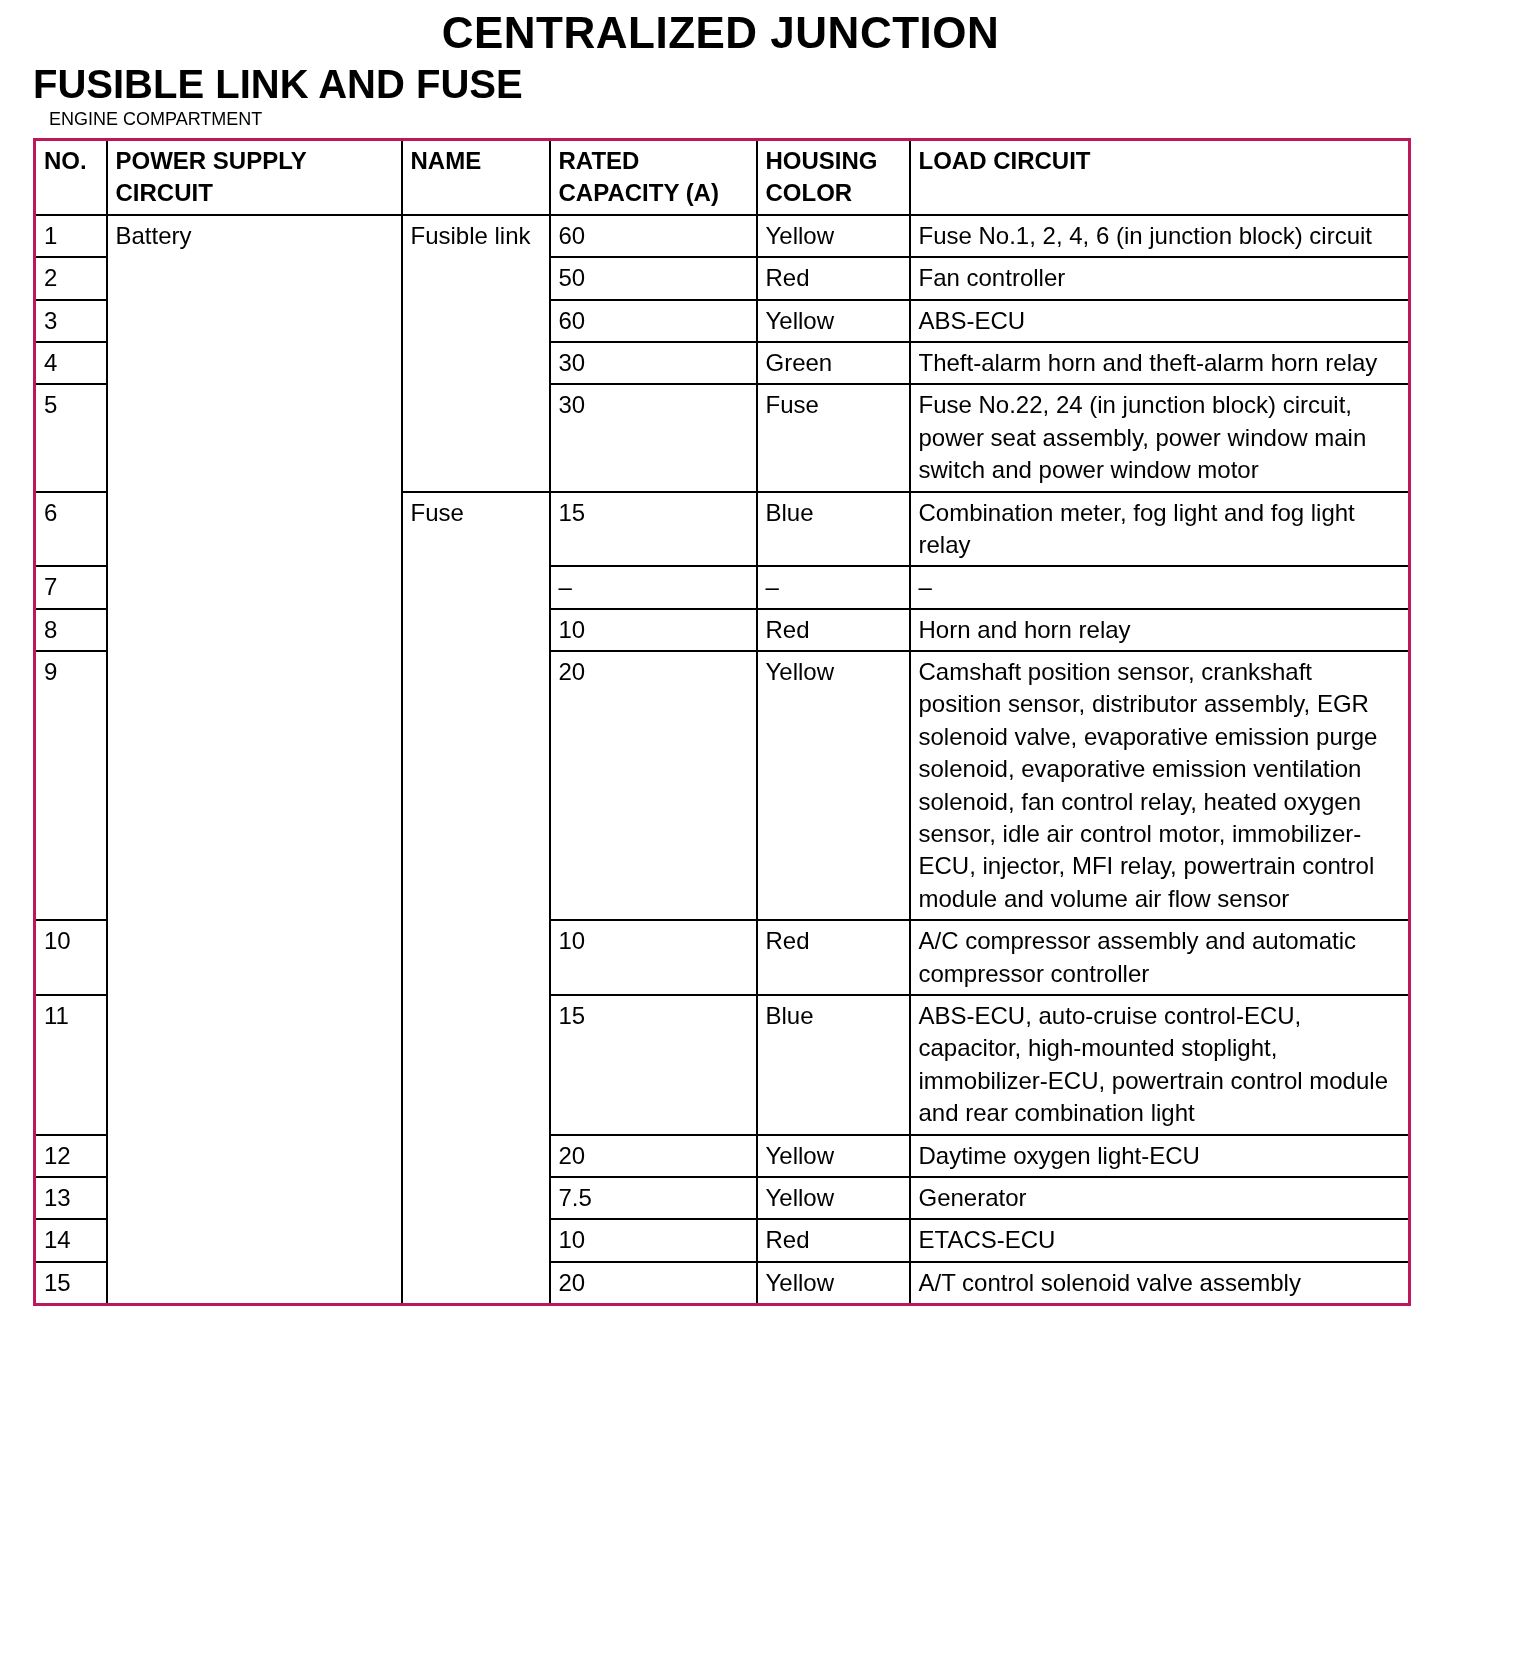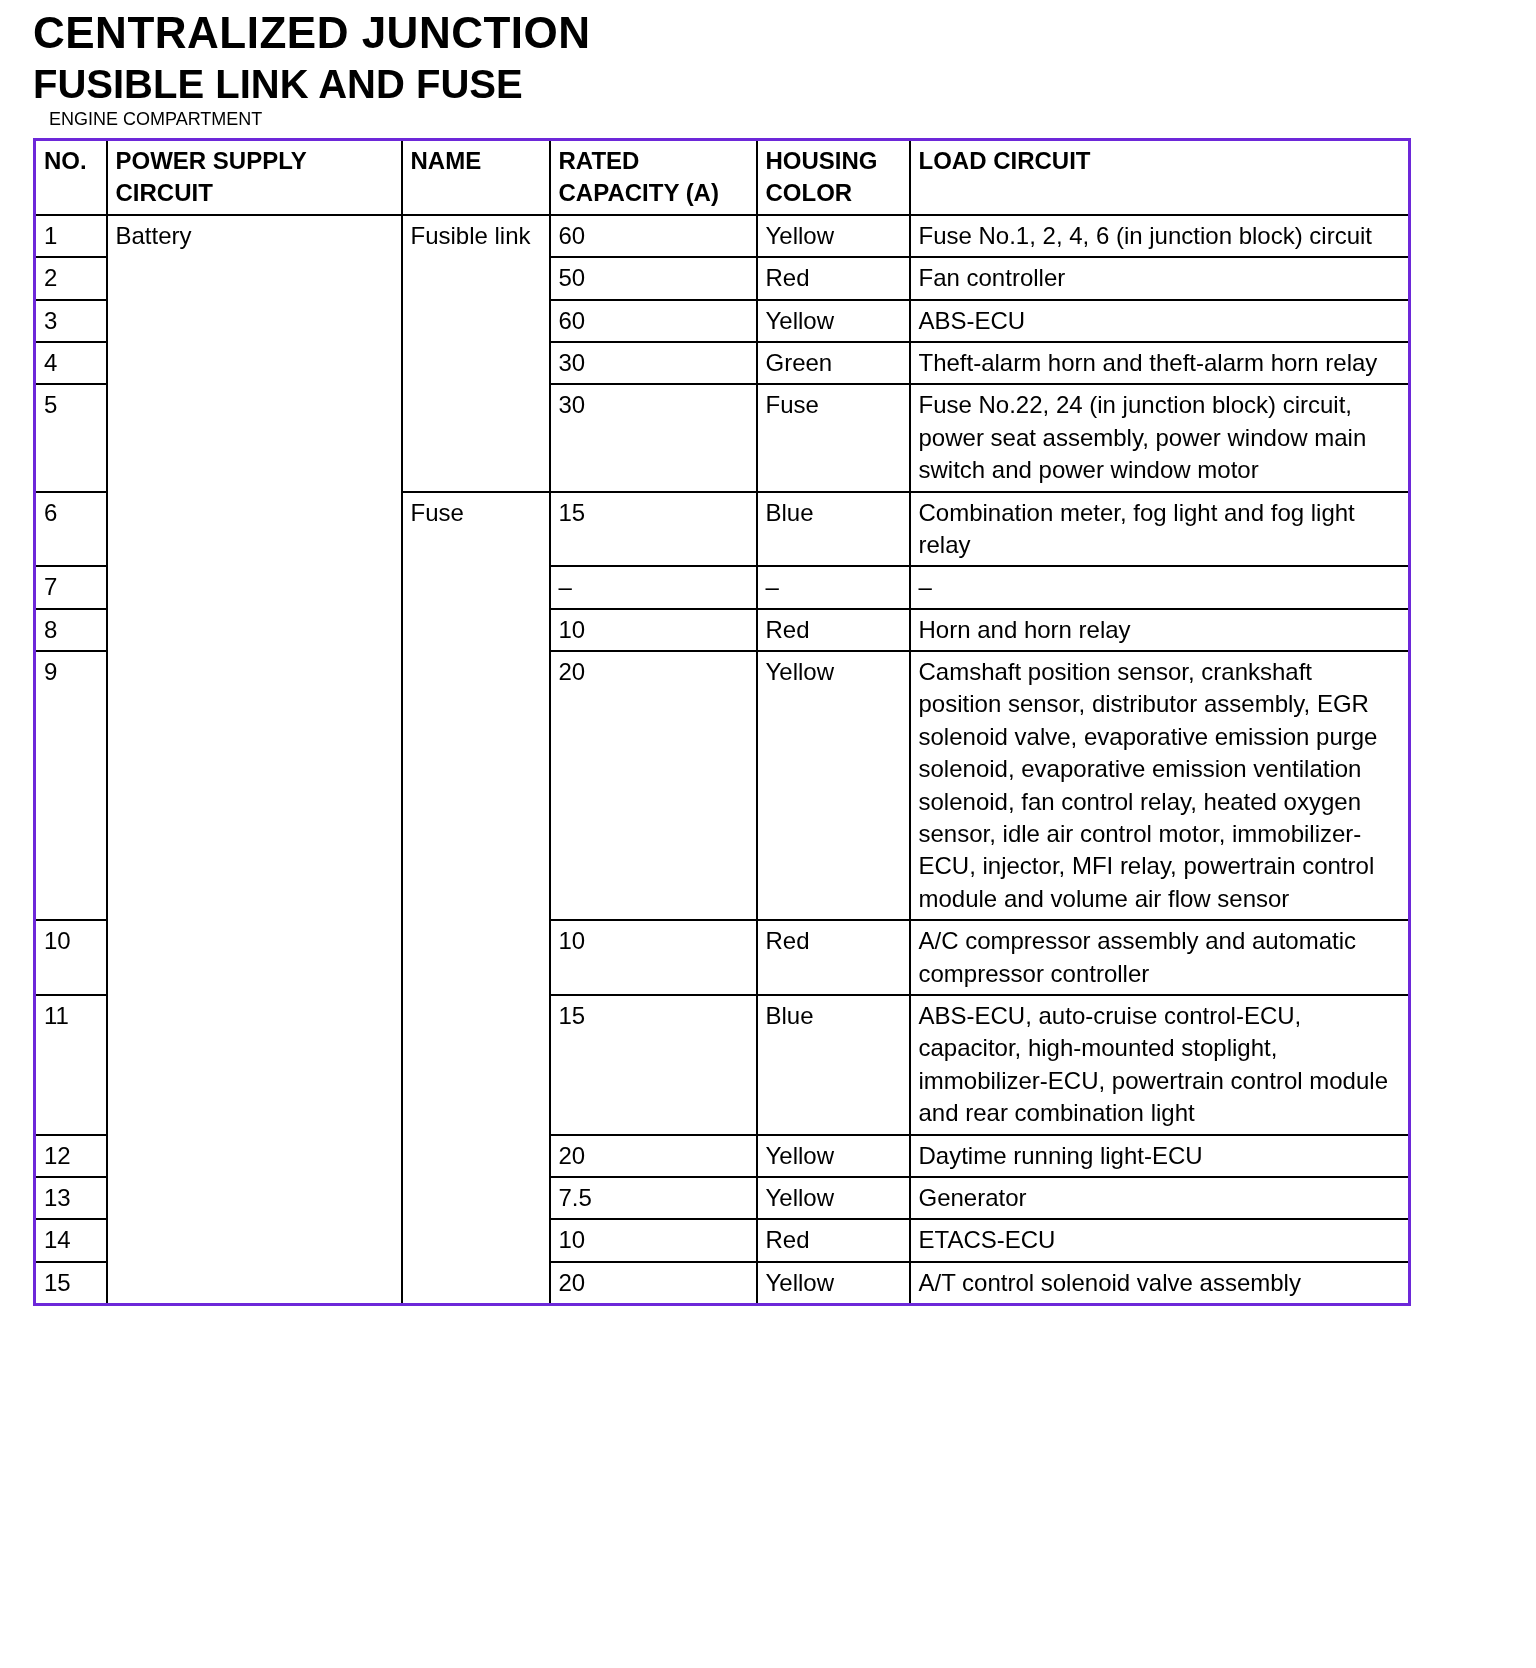--- a/index.html
+++ b/index.html
@@ -8,20 +8,21 @@
     padding: 0;
     background: #ffffff;
     color: #000000;
     font-family: "Liberation Sans", sans-serif;
   }
   .page {
     width: 1375px;
     margin: 8px 0 0 33px;
   }
   .title {
+    text-align: center;
     font-size: 44px;
     font-weight: bold;
     margin: 6px 0 0 0;
     letter-spacing: 0.5px;
   }
   .doc-number {
     text-align: right;
     font-size: 18px;
     margin: 2px 0 0 0;
   }
@@ -31,21 +32,21 @@
     margin: 4px 0 2px 0;
   }
   .subsection-heading {
     font-size: 18px;
     margin: 2px 0 8px 16px;
   }
   table.fuse-table {
     border-collapse: collapse;
     table-layout: fixed;
     width: 100%;
-    border: 3px solid #6d28d9;
+    border: 3px solid #be185d;
   }
   table.fuse-table th,
   table.fuse-table td {
     border: 2px solid #000;
     padding: 4px 8px;
     vertical-align: top;
     text-align: left;
     font-size: 24px;
     line-height: 1.35;
     word-wrap: break-word;
@@ -158,21 +159,21 @@
         <tr>
           <td>11</td>
           <td>15</td>
           <td>Blue</td>
           <td>ABS-ECU, auto-cruise control-ECU, capacitor, high-mounted stoplight, immobilizer-ECU, powertrain control module and rear combination light</td>
         </tr>
         <tr>
           <td>12</td>
           <td>20</td>
           <td>Yellow</td>
-          <td>Daytime running light-ECU</td>
+          <td>Daytime oxygen light-ECU</td>
         </tr>
         <tr>
           <td>13</td>
           <td>7.5</td>
           <td>Yellow</td>
           <td>Generator</td>
         </tr>
         <tr>
           <td>14</td>
           <td>10</td>

